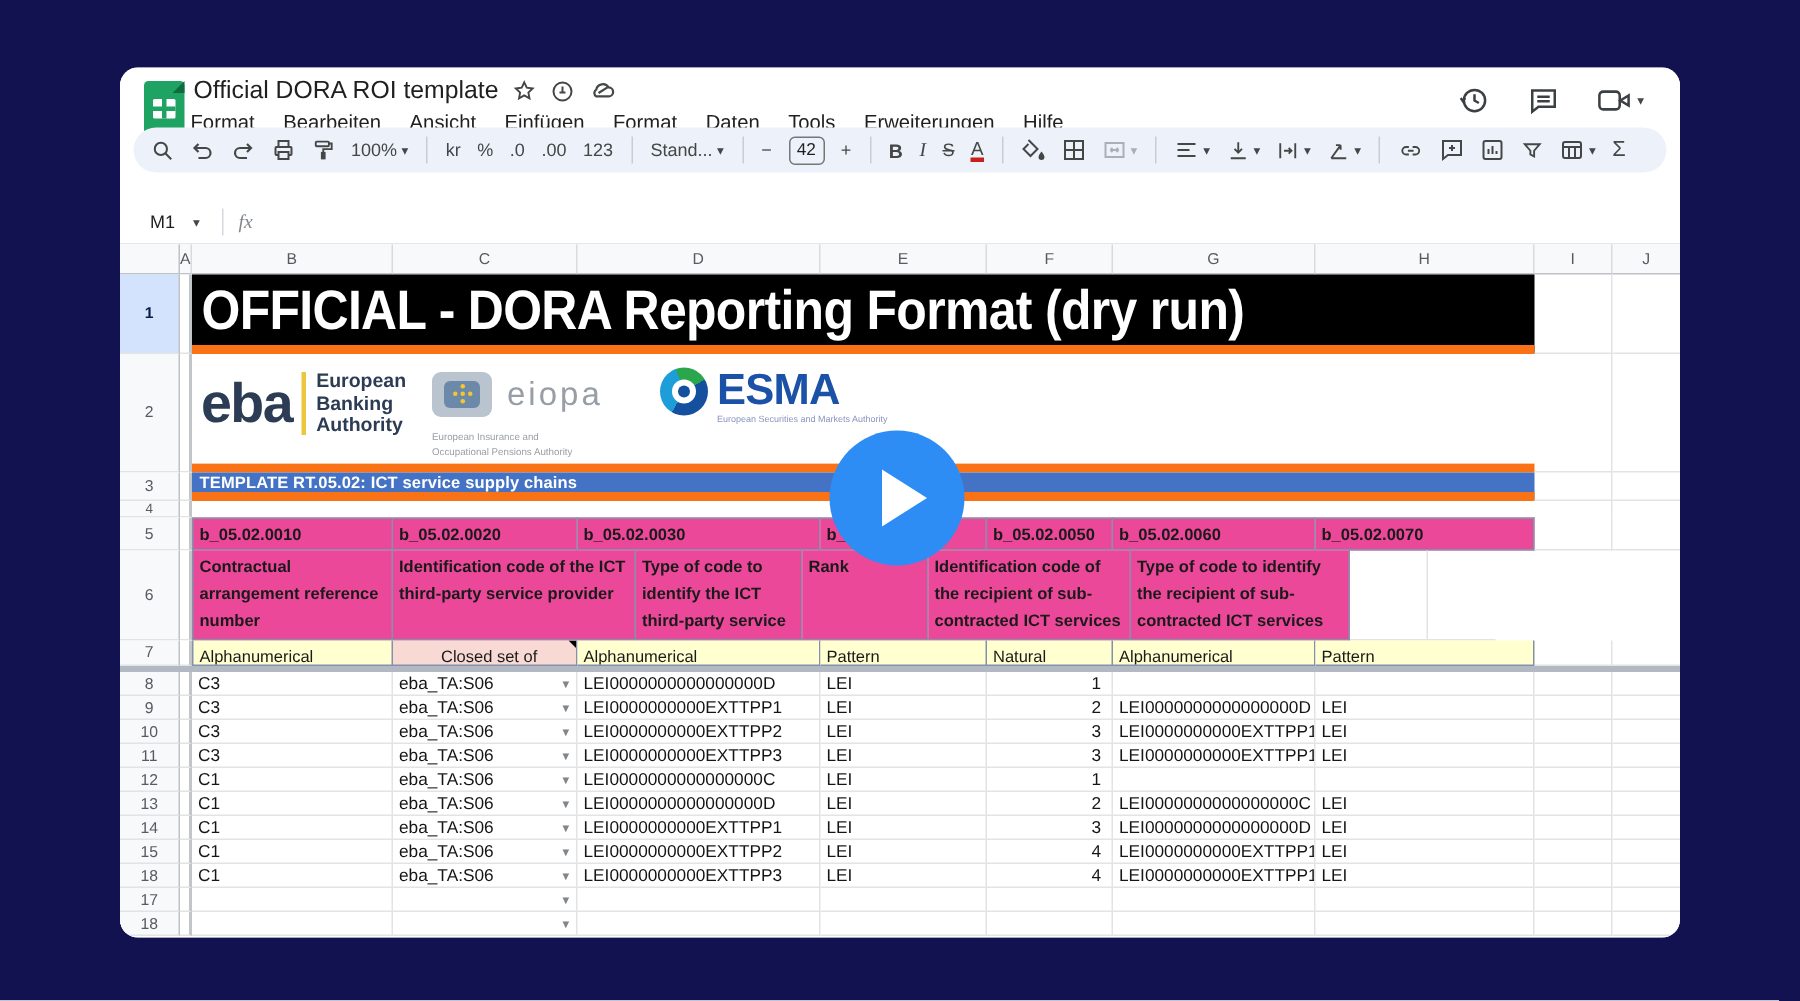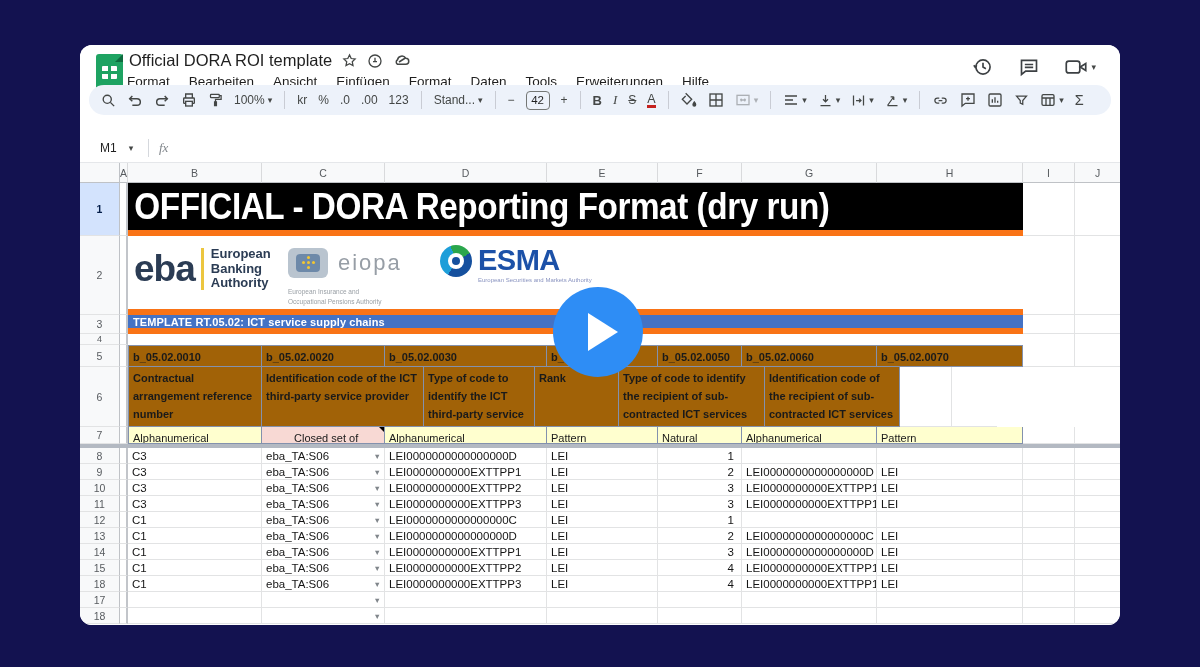--- a/index.html
+++ b/index.html
@@ -55,21 +55,21 @@
   .colA { width:8px; flex:none; background:#fff; border-right:2px solid #c2c5ca; border-bottom:1px solid #e2e3e4; }
   .cell { flex:none; border-right:1px solid #e2e3e4; border-bottom:1px solid #e2e3e4; font-size:11.5px; color:#151515; padding:0 4px; display:flex; align-items:center; overflow:hidden; position:relative; white-space:nowrap; }
   .merged { flex:none; border-bottom:6px solid #f97316; position:relative; overflow:hidden; }
 
   .banner1 { background:#000; color:#fff; display:flex; align-items:center; }
   .banner1 span { font-size:37px; font-weight:600; letter-spacing:-.5px; transform:scaleX(.9); transform-origin:left center; padding-left:7px; white-space:nowrap; }
   .tplbar { background:#4472c4; color:#fff; display:flex; align-items:center; }
   .tplbar span { font-size:11px; font-weight:bold; padding-left:5px; letter-spacing:.1px; }
 
   
-  .fh { flex:none; background:#a16207; border-right:1px solid #8391ad; border-bottom:1px solid #8391ad; padding:1px 4px; overflow:hidden; position:relative; }
+  .fh { flex:none; background:#ec4899; border-right:1px solid #8391ad; border-bottom:1px solid #8391ad; padding:1px 4px; overflow:hidden; position:relative; }
   .fh.first { border-left:1px solid #8391ad; }
   .fh.top { border-top:1px solid #8391ad; }
   .fh .code { font-size:11px; font-weight:bold; color:#1a1a1a; }
   .fh .desc { font-size:11px; font-weight:bold; color:#1a1a1a; line-height:1.22; white-space:normal; }
   .fh .typ { font-size:11px; color:#1a1a1a; }
   .fh.yellow { background:#ffffcf; }
   .fh.pink { background:#f8d9d4;padding-left:32px; }
   .note-tri { position:absolute; right:0; top:0; width:0; height:0; border-top:5px solid #000; border-left:5px solid transparent; }
 
   .frozen-div { height:4px; background:#b3b9c2; }
@@ -412,22 +412,22 @@
             <div class="cell" style="width: 52px;"></div>
             <div class="cell" style="width: 45px; border-right: none;"></div>
           </div>
           <div class="srow" style="height: 60px;">
             <div class="gut">6</div>
             <div class="colA"></div>
             <div class="fh first" style="width: 134px;"><span class="desc">Contractual arrangement reference number</span></div>
             <div class="fh" style="width: 162px;"><span class="desc">Identification code of the ICT third-party service provider</span></div>
             <div class="fh" style="width: 111px;"><span class="desc">Type of code to identify the ICT third-party service provider</span></div>
             <div class="fh" style="width: 84px;"><span class="desc">Rank</span></div>
+            <div class="fh" style="width: 135px;"><span class="desc">Identification code of the recipient of sub-contracted ICT services</span></div>
             <div class="fh" style="width: 146px;"><span class="desc">Type of code to identify the recipient of sub-contracted ICT services</span></div>
-            <div class="fh" style="width: 135px;"><span class="desc">Identification code of the recipient of sub-contracted ICT services</span></div>
             <div class="cell" style="width: 52px;"></div>
             <div class="cell" style="width: 45px; border-right: none;"></div>
           </div>
           <div class="srow" style="height: 17px;">
             <div class="gut">7</div>
             <div class="colA"></div>
             <div class="fh first yellow" style="width: 134px;"><span class="typ">Alphanumerical</span></div>
             <div class="fh pink" style="width: 123px;"><span class="typ">Closed set of options</span><div class="note-tri"></div></div>
             <div class="fh yellow" style="width: 162px;"><span class="typ">Alphanumerical</span></div>
             <div class="fh yellow" style="width: 111px;"><span class="typ">Pattern</span></div>

